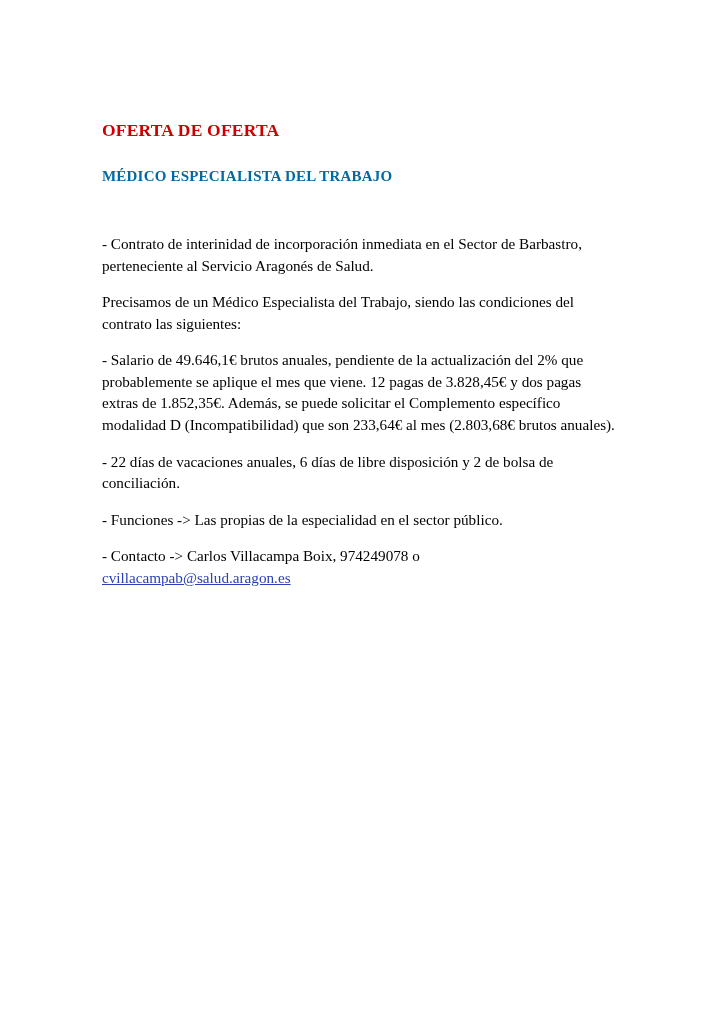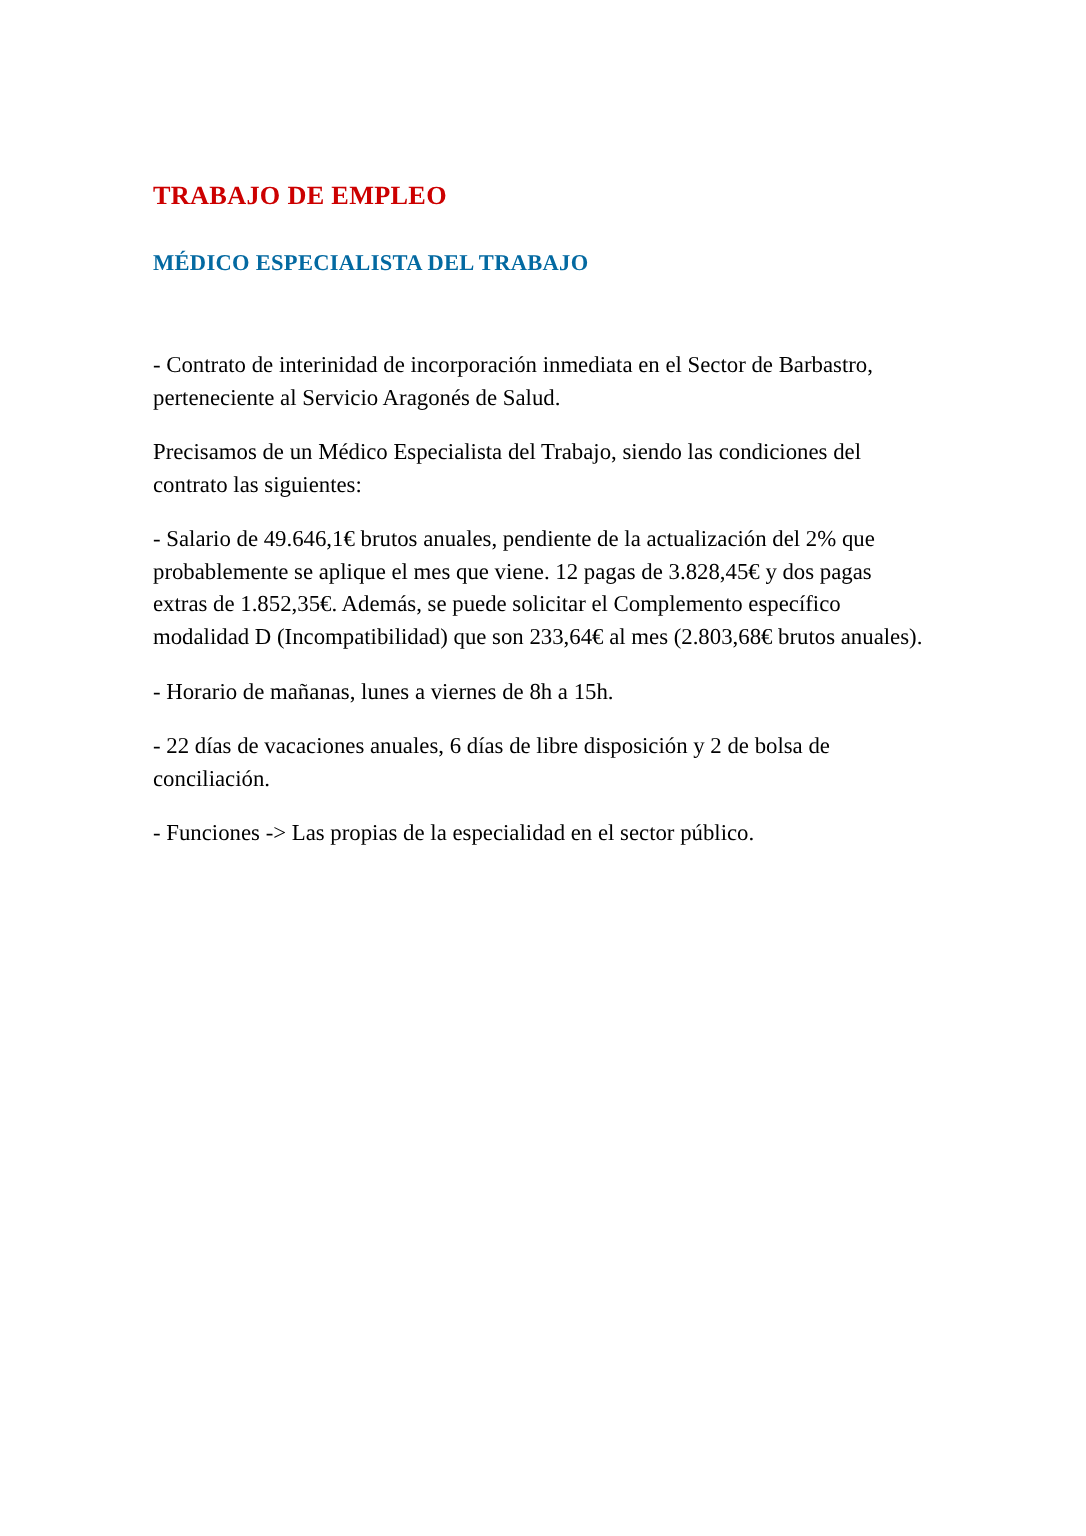--- a/index.html
+++ b/index.html
@@ -61,32 +61,34 @@
     font-size: 15.2px;
     font-family: "Liberation Serif", serif;
   }
 </style>
 </head>
 <body>
 
 <div class="page">
   <div class="content">
 
-    <h1 class="doc-title">TRABAJO DE EMPLEO</h1>
+    <h1 class="doc-title">OFERTA DE OFERTA</h1>
 
     <h2 class="doc-subtitle">MÉDICO ESPECIALISTA DEL TRABAJO</h2>
 
     <p class="para"> - Contrato de interinidad de incorporación inmediata en el Sector de Barbastro, perteneciente al Servicio Aragonés de Salud.</p>
 
     <p class="para">Precisamos de un Médico Especialista del Trabajo, siendo las condiciones del contrato las siguientes:</p>
 
     <p class="para">- Salario de 49.646,1€ brutos anuales, pendiente de la actualización del 2% que probablemente se aplique el mes que viene. 12 pagas de 3.828,45€ y dos pagas extras de 1.852,35€. Además, se puede solicitar el Complemento específico modalidad D (Incompatibilidad) que son 233,64€ al mes (2.803,68€ brutos anuales).</p>
 
-    <p class="para"> - Horario de mañanas, lunes a viernes de 8h a 15h.</p>
 
     <p class="para"> - 22 días de vacaciones anuales, 6 días de libre disposición y 2 de bolsa de conciliación.</p>
 
 
     <p class="para"> - Funciones -&gt; Las propias de la especialidad en el sector público.</p>
 
+    <p class="para"><span> - Contacto -&gt; Carlos Villacampa Boix, 974249078 o</span><br>
+      <a class="email-link" href="#">cvillacampab@salud.aragon.es</a>
+    </p>
 
   </div>
 </div>
 
 </body></html>

